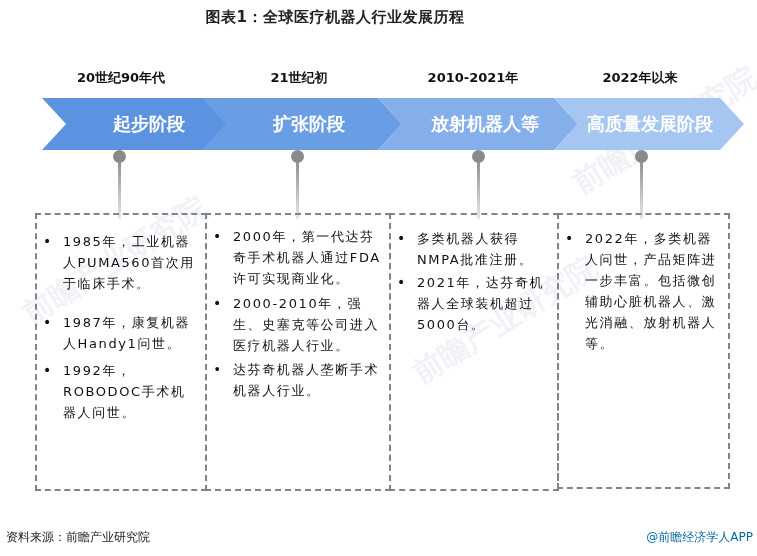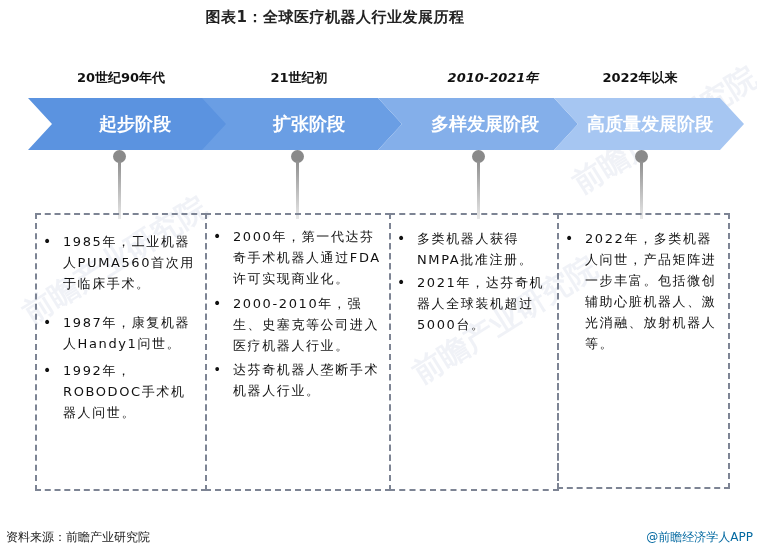--- a/index.html
+++ b/index.html
@@ -39,40 +39,40 @@
 <body>
 
 <div class="title">图表1：全球医疗机器人行业发展历程</div>
 
 <div class="watermark" style="left:10px; top:240px;">前瞻产业研究院</div>
 <div class="watermark" style="left:400px; top:300px;">前瞻产业研究院</div>
 <div class="watermark" style="left:560px; top:110px;">前瞻产业研究院</div>
 
 <div class="period" style="left:36px;">20世纪90年代</div>
 <div class="period" style="left:214px;">21世纪初</div>
-<div class="period" style="left:408px;font-style:italic;">2010-2021年</div>
+<div class="period" style="left:388px;">2010-2021年</div>
 <div class="period" style="left:555px;">2022年以来</div>
 
-<div class="chev" style="left:28px; width:200px;">
+<div class="chev" style="left:42px; width:200px;">
   <svg width="200" height="52">
     <polygon points="0,0 176,0 200,26 176,52 0,52 24,26" fill="#5b93e0"></polygon>
   </svg>
   <div class="chev-label" style="padding-left:14px; box-sizing:border-box;">起步阶段</div>
 </div>
 <div class="chev" style="left:202px; width:200px;">
   <svg width="200" height="52">
     <polygon points="0,0 176,0 200,26 176,52 0,52 24,26" fill="#6a9ee4"></polygon>
   </svg>
   <div class="chev-label" style="padding-left:14px; box-sizing:border-box;">扩张阶段</div>
 </div>
 <div class="chev" style="left:378px; width:200px;">
   <svg width="200" height="52">
     <polygon points="0,0 176,0 200,26 176,52 0,52 24,26" fill="#84afea"></polygon>
   </svg>
-  <div class="chev-label" style="padding-left:14px; box-sizing:border-box;">多样发展阶段</div>
+  <div class="chev-label" style="padding-left:14px; box-sizing:border-box;">放射机器人等</div>
 </div>
 <div class="chev" style="left:554px; width:190px;">
   <svg width="190" height="52">
     <polygon points="0,0 166,0 190,26 166,52 0,52 24,26" fill="#a6c6f2"></polygon>
   </svg>
   <div class="chev-label" style="padding:0 28px 0 30px; box-sizing:border-box;">高质量发展阶段</div>
 </div>
 
 <div class="pin" style="left:112px;">
     <div class="dot"></div>

